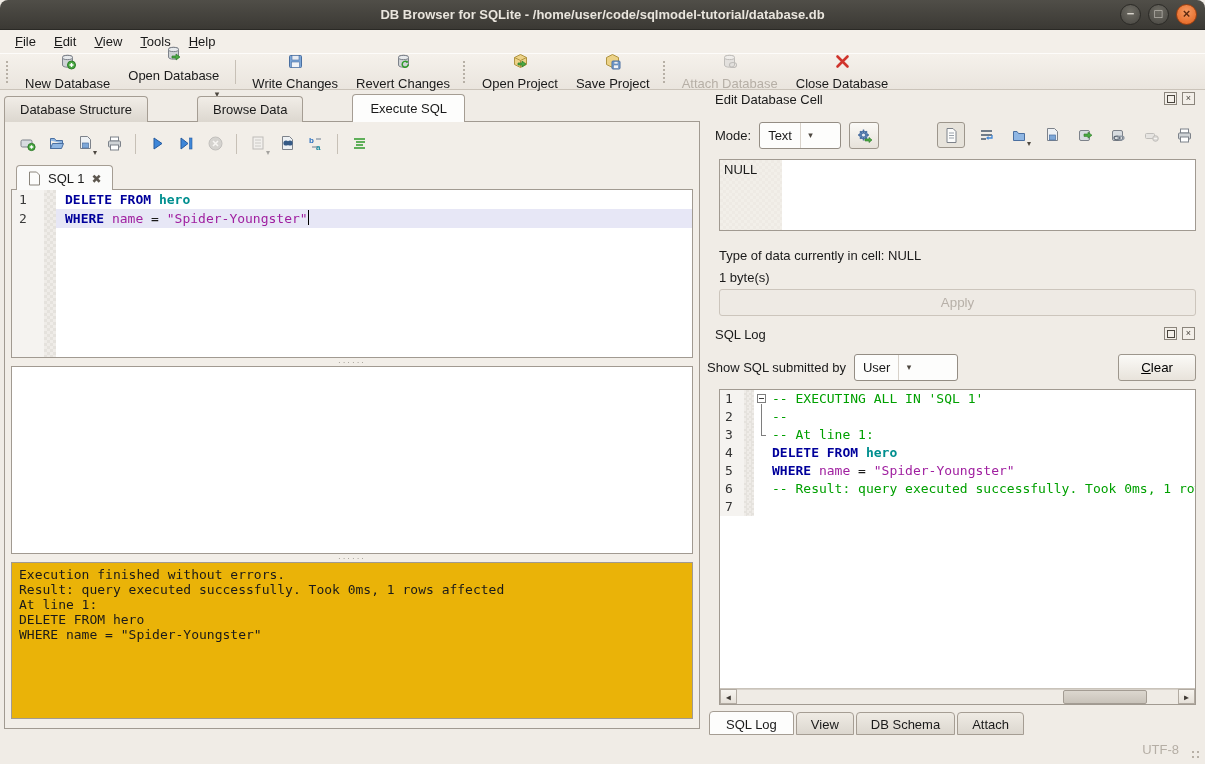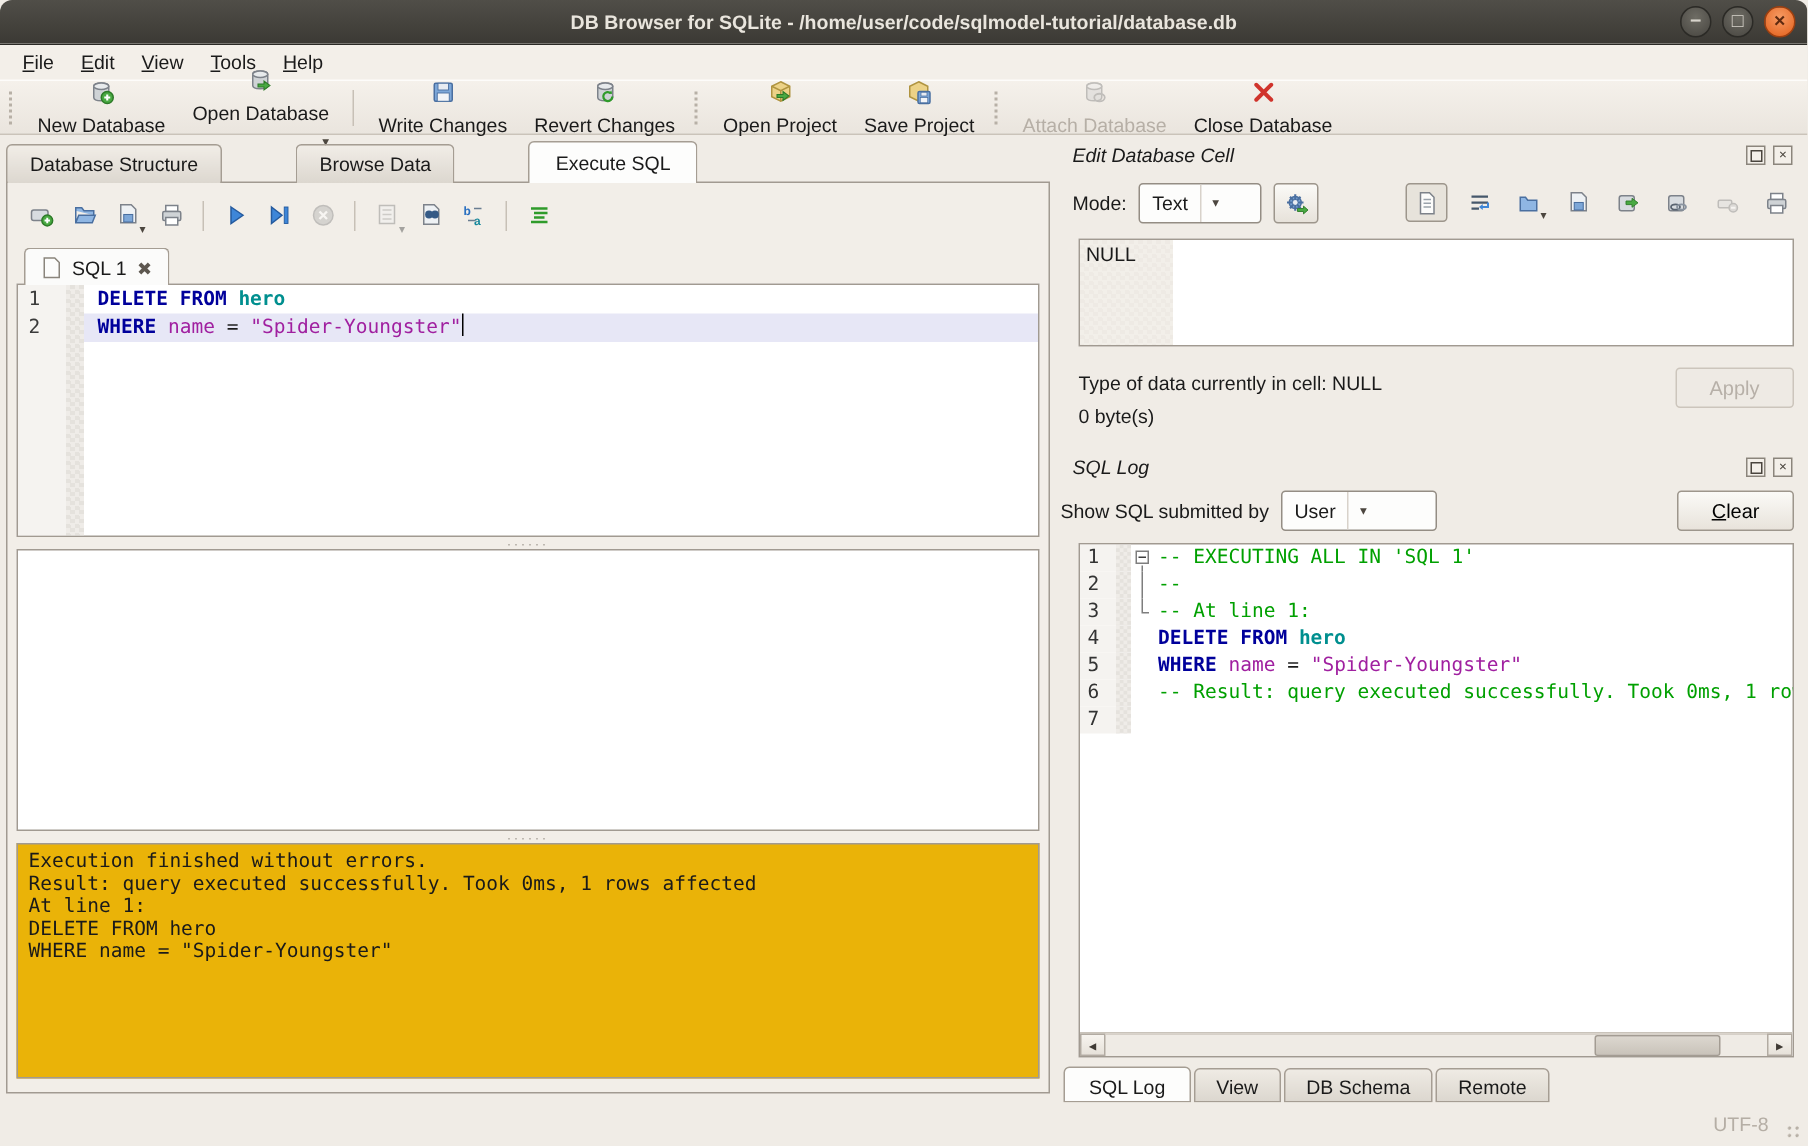--- a/index.html
+++ b/index.html
@@ -63,37 +63,37 @@
   .kw{color:#00009b;font-weight:bold;}
   .tbl{color:#008f8f;font-weight:bold;}
   .idn{color:#a020a0;}
   .cmt{color:#00a000;}
   .caret-bar{display:inline-block;width:0;border-left:1px solid #000;height:15px;vertical-align:-2px;}
   .splitter{height:8px;display:flex;align-items:center;justify-content:center;color:#9a948b;font-size:8px;letter-spacing:2px;}
   .results-box{height:188px;border:1px solid #a19a91;background:#fff;}
   .message-box{height:157px;border:1px solid #a19a91;background:#eab308;padding:4px 7px;line-height:15px;white-space:pre;overflow:hidden;}
   
   .right-pane{flex:1;display:flex;flex-direction:column;padding:2px 0 0 2px;overflow:hidden;}
-  .dock-header{height:22px;display:flex;align-items:center;padding:0 10px 0 8px;font-style:italic;}
+  .dock-header{height:22px;display:flex;padding:0 10px 0 8px;}
   .dock-title{flex:1;}
   .dock-btn{width:13px;height:13px;margin-left:5px;border:1px solid #8b857c;background:#f3efe9;
     font-size:9px;line-height:11px;text-align:center;color:#4a453e;position:relative;}
   .dock-btn.float::after{content:'';position:absolute;left:2px;top:2px;width:6px;height:6px;border:1px solid #4a453e;}
   .mode-row{height:42px;display:flex;align-items:center;padding:0 9px 0 8px;gap:8px;}
   .combo{display:flex;align-items:center;border:1px solid #948d84;border-radius:3px;background:#fdfdfc;
     height:27px;padding-left:8px;}
   .combo .combo-arrow{width:20px;text-align:center;font-size:9px;color:#4c463f;border-left:1px solid #d8d2ca;margin-left:8px;line-height:25px;}
   .tool-btn{width:30px;height:27px;border:1px solid #9d968c;border-radius:3px;background:linear-gradient(#fbfaf7,#e7e2da);
     display:flex;align-items:center;justify-content:center;}
   .cell-icons{display:flex;align-items:center;gap:9px;margin-left:auto;}
   .cell-icons .frame{border:1px solid #9d968c;border-radius:3px;background:#e7e3db;width:28px;height:26px;display:flex;align-items:center;justify-content:center;}
   .cell-editor{height:72px;border:1px solid #a19a91;background:#fff;margin:3px 9px 0 12px;display:flex;position:relative;}
   .cell-gutter{width:62px;background:conic-gradient(#eeeae4 25%,#f2efe9 0 50%,#eeeae4 0 75%,#f2efe9 0) 0 0/6px 6px;}
   .cell-value{position:absolute;left:4px;top:2px;}
-  .type-row{display:flex;margin:14px 9px 0 12px;}
+  .type-row{display:flex;margin:14px 9px 0 12px;flex-direction:column;}
   .type-texts{flex:1;line-height:22px;}
   .btn{border:1px solid #9d968c;background:linear-gradient(#fbfaf7,#e8e3db);padding:4px 22px;border-radius:3px;height:27px;}
   .btn.disabled{color:#b7b0a8;background:#eeeae4;border-color:#ccc5bc;}
   .btn-clear::first-letter{text-decoration:underline;}
   .sqllog-header{margin-top:11px;}
   .filter-row{display:flex;align-items:center;gap:8px;margin:5px 9px 4px 0;}
   .log-box{flex:1;border:1px solid #a19a91;background:#fff;margin:4px 9px 0 12px;display:flex;flex-direction:column;overflow:hidden;}
   .log-lines{flex:1;overflow:hidden;}
   .log-line{display:flex;height:18px;line-height:18px;}
   .log-num{width:24px;padding-left:5px;background:#f5f3f0;color:#333;flex:0 0 auto;font-family:"DejaVu Sans Mono",monospace;}
@@ -424,21 +424,21 @@
     </div>
 
     <div class="cell-editor">
       <div class="cell-gutter"></div>
       <span class="cell-value">NULL</span>
     </div>
 
     <div class="type-row">
       <div class="type-texts">
         <div>Type of data currently in cell: NULL</div>
-        <div>0 byte(s)</div>
+        <div>1 byte(s)</div>
       </div>
       <button class="btn disabled">Apply</button>
     </div>
 
     <div class="dock-header sqllog-header">
       <span class="dock-title">SQL Log</span>
       <div class="dock-btn float"></div>
       <div class="dock-btn"><span>×</span></div>
     </div>
 
@@ -504,21 +504,21 @@
           <div class="scroll-thumb"></div>
         </div>
         <div class="scroll-arrow">▶</div>
       </div>
     </div>
 
     <div class="dock-tabs">
       <div class="dock-tab active">SQL Log</div>
       <div class="dock-tab">View</div>
       <div class="dock-tab">DB Schema</div>
-      <div class="dock-tab">Remote</div>
+      <div class="dock-tab">Attach</div>
     </div>
   </div>
 </div>
 
 <div class="statusbar">
   <span>UTF-8</span>
   <div class="grip"></div>
 </div>
 
 </body></html>

